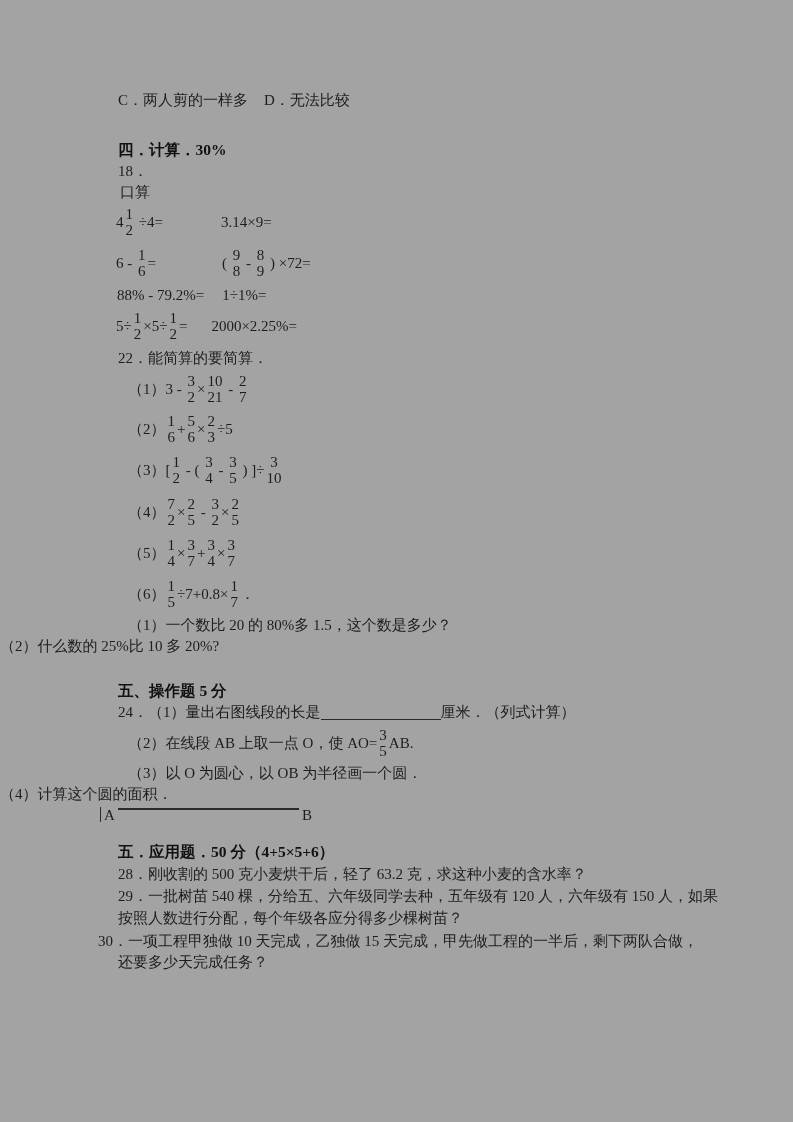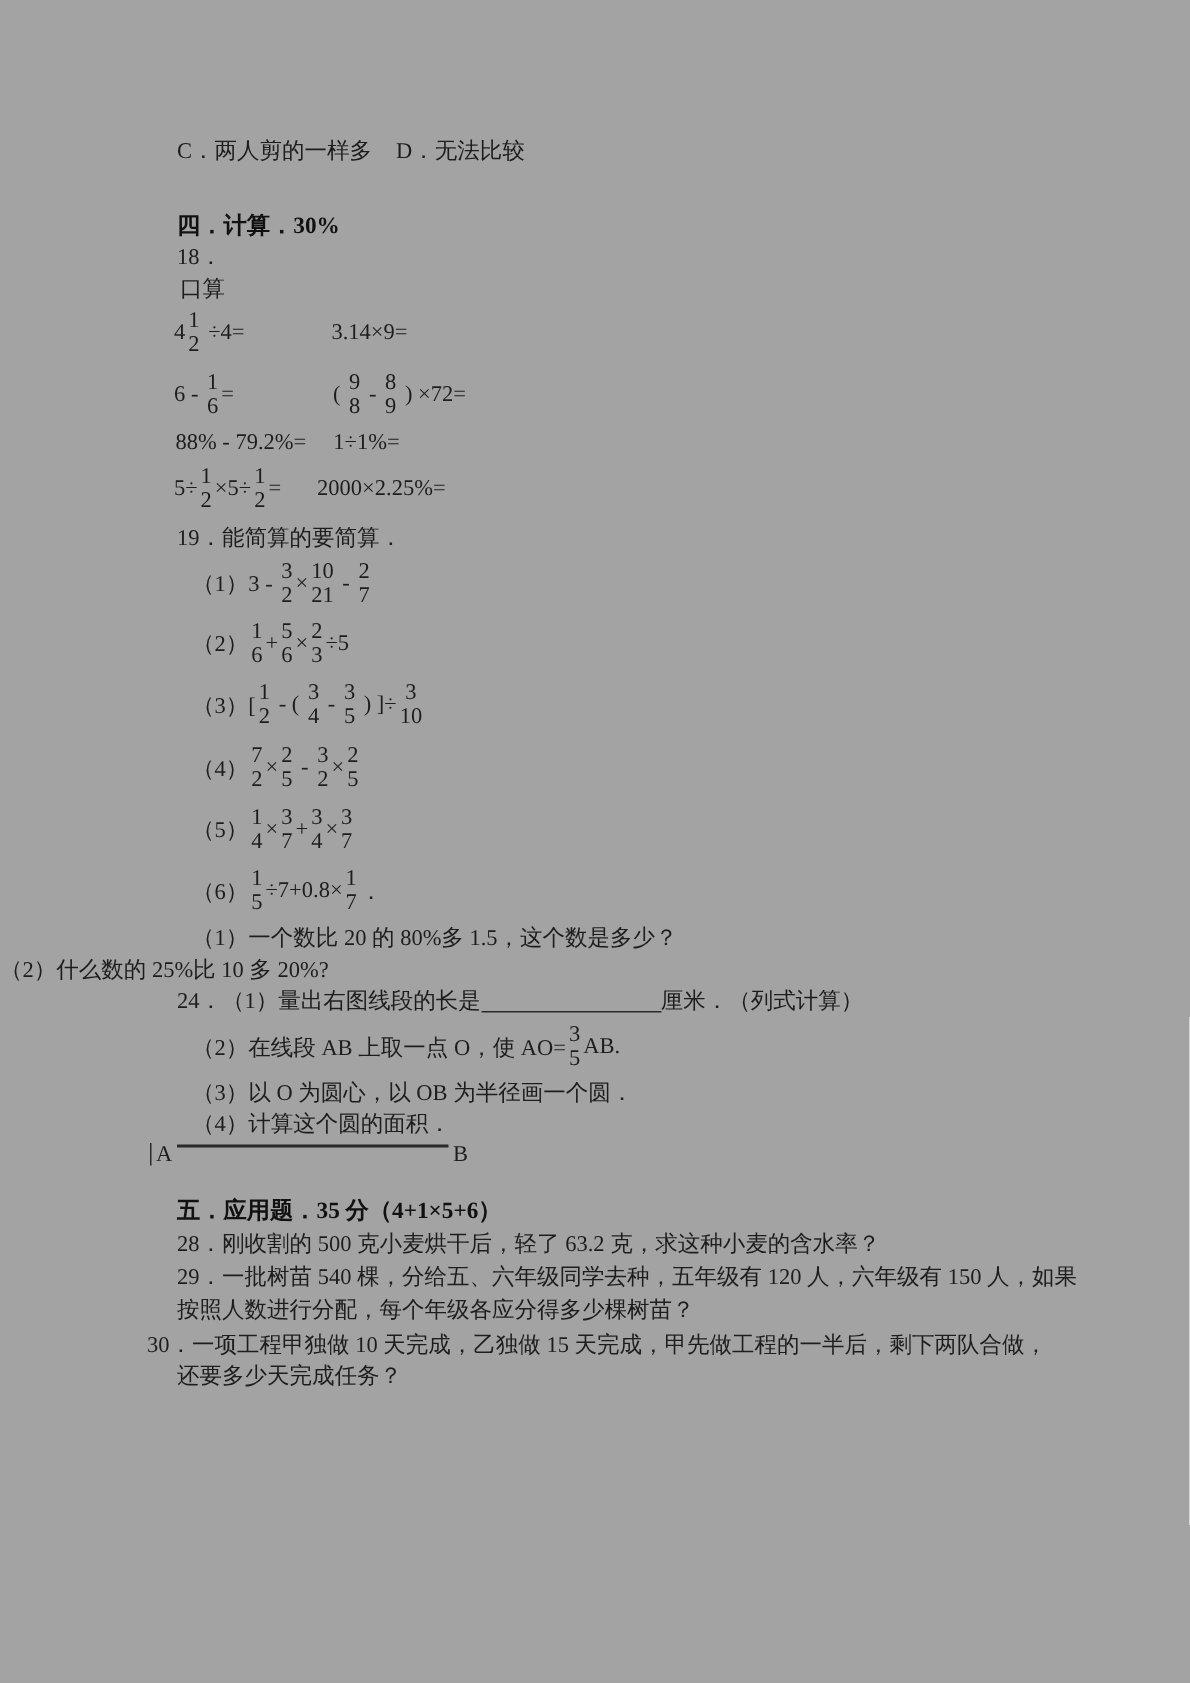--- a/index.html
+++ b/index.html
@@ -89,21 +89,21 @@
       <span class="t">×5÷</span>
       <span class="frac">
         <span class="fn">1</span>
         <span class="fd">2</span>
       </span>
       <span class="t">=</span>
       <span class="spacer" style="width: 24px;"></span>
       <span class="t">2000×2.25%=</span>
     </div>
     <div class="line" style="margin-left: 118px; margin-top: 2px; height: 21px;">
-      <span class="t">19．能简算的要简算．</span>
+      <span class="t">22．能简算的要简算．</span>
     </div>
     <div class="line" style="margin-left: 128px; height: 40px;">
       <span class="t">（1）3 - </span>
       <span class="frac">
         <span class="fn">3</span>
         <span class="fd">2</span>
       </span>
       <span class="t">×</span>
       <span class="frac">
         <span class="fn">10</span>
@@ -210,48 +210,51 @@
         <span class="fn">1</span>
         <span class="fd">7</span>
       </span>
       <span class="t">．</span>
     </div>
     <div class="line" style="margin-left: 128px; height: 21px;">
       <span class="t">（1）一个数比 20 的 80%多 1.5，这个数是多少？</span>
     </div>
     <div class="line" style="height: 21px;">
       <span class="t">（2）什么数的 25%比 10 多 20%?</span>
+    </div>
+    <div class="line bold" style="margin-left: 118px; margin-top: 24px; height: 21px;">
+      <span class="t">五、操作题 5 分</span>
     </div>
     <div class="line" style="margin-left: 118px; height: 21px;">
       <span class="t">24．（1）量出右图线段的长是</span>
       <span class="blankline" style="width: 120px;"></span>
       <span class="t">厘米．（列式计算）</span>
     </div>
     <div class="line" style="margin-left: 128px; height: 40px;">
       <span class="t">（2）在线段 AB 上取一点 O，使 AO=</span>
       <span class="frac">
         <span class="fn">3</span>
         <span class="fd">5</span>
       </span>
       <span class="t">AB.</span>
     </div>
     <div class="line" style="margin-left: 128px; height: 21px;">
       <span class="t">（3）以 O 为圆心，以 OB 为半径画一个圆．</span>
     </div>
-    <div class="line" style="margin-left: 128px; height: 20px;">
+    <div class="line" style="height: 20px;">
       <span class="t">（4）计算这个圆的面积．</span>
     </div>
     <div class="line segline" style="margin-left: 100px; margin-top: 1px; height: 18px; width: 215px;">
       <span class="tick"></span>
       <span class="endlabel">A</span>
       <span class="segrule"></span>
       <span class="endlabel">B</span>
     </div>
     <div class="line bold" style="margin-left: 118px; margin-top: 19px; height: 21px;">
-      <span class="t">五．应用题．35 分（4+1×5+6）</span>
+      <span class="t">五．应用题．50 分（4+5×5+6）</span>
     </div>
     <div class="line" style="margin-left: 118px; height: 22px;">
       <span class="t">28．刚收割的 500 克小麦烘干后，轻了 63.2 克，求这种小麦的含水率？</span>
     </div>
     <div class="line" style="margin-left: 118px; height: 22px; font-family: Liberation Serif, serif;">
       <span class="t">29．一批树苗 540 棵，分给五、六年级同学去种，五年级有 120 人，六年级有 150 人，如果</span>
     </div>
     <div class="line" style="margin-left: 118px; height: 22px;">
       <span class="t">按照人数进行分配，每个年级各应分得多少棵树苗？</span>
     </div>

